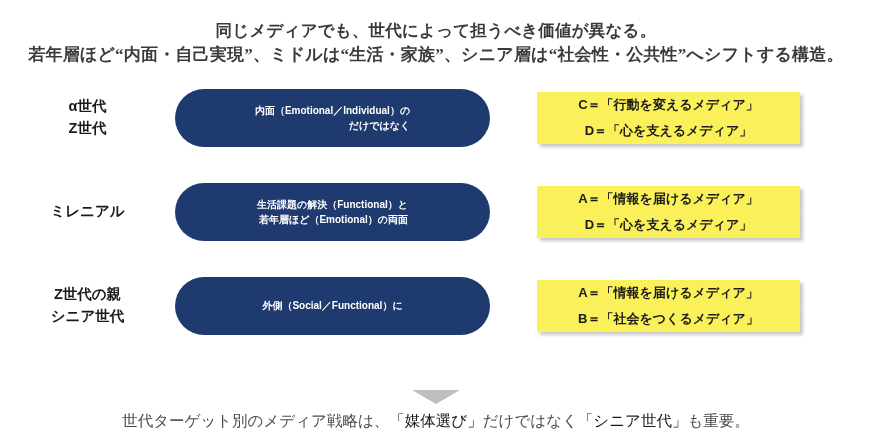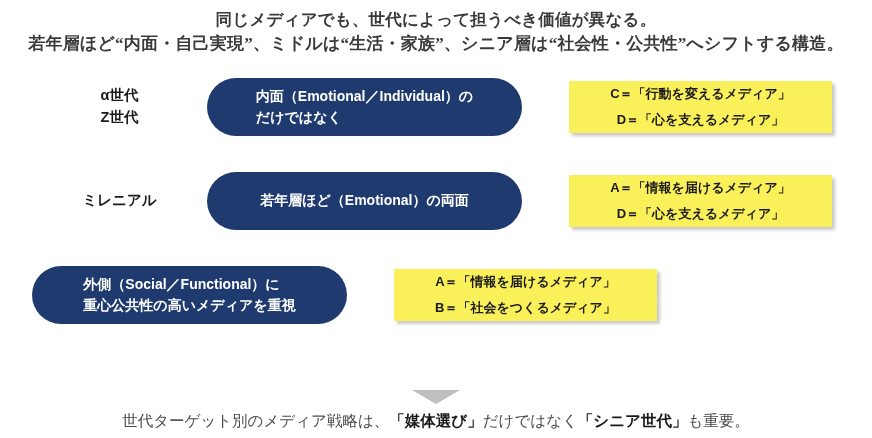--- a/index.html
+++ b/index.html
@@ -10,38 +10,37 @@
     width: 872px;
     height: 438px;
     background: #ffffff;
     font-family: "Liberation Sans", "DejaVu Sans", sans-serif;
     overflow: hidden;
     position: relative;
   }
 
   
   .header {
-    padding-top: 8px;
+    padding-top: 19px;
     text-align: center;
   }
   .header-line {
     color: #3a3a3a;
     font-weight: bold;
     line-height: 1.45;
     letter-spacing: 0.2px;
     white-space: nowrap;
   }
   .header-line-1 { font-size: 16.5px; }
   .header-line-2 { font-size: 17px; font-family: Liberation Serif, serif; }
 
   
   .rows {
     position: relative;
     margin-top: 14px;
-    margin-left: 32px;
   }
   .row {
     display: flex;
     align-items: center;
     height: 72px;
     margin-bottom: 22px;
   }
 
   
   .gen-label {
@@ -63,26 +62,26 @@
     align-items: center;
     justify-content: flex-start;
   }
   .pill {
     width: 315px;
     min-height: 58px;
     background: #1f3a6e;
     border-radius: 30px;
     color: #ffffff;
     font-weight: bold;
-    font-size: 14px;
+    font-size: 10px;
     line-height: 1.5;
     display: flex;
     align-items: center;
     justify-content: center;
-    text-align: left;
+    text-align: right;
     padding: 6px 10px;
     box-sizing: border-box;
   }
   .pill-text { display: block; }
 
   
   .tag-cell {
     flex: 1 1 auto;
     padding-left: 32px;
     display: flex;
@@ -122,21 +121,21 @@
     border-top: 14px solid #bfbfbf;
   }
   .footer-text {
     color: #4a4a4a;
     font-size: 15.5px;
     line-height: 1.4;
     white-space: nowrap;
   }
   .footer-text .em {
     color: #1a1a1a;
-    font-weight: bold;
+    font-weight: normal;
   }
 </style>
 </head>
 <body>
 
 <div class="header">
   <div class="header-line header-line-1">同じメディアでも、世代によって担うべき価値が異なる。</div>
   <div class="header-line header-line-2">若年層ほど“内面・自己実現”、ミドルは“生活・家族”、シニア層は“社会性・公共性”へシフトする構造。</div>
 </div>
 
@@ -161,36 +160,40 @@
     </div>
   </div>
 
   <div class="row">
     <div class="gen-label">
       <div>ミレニアル</div>
     </div>
     <div class="pill-cell">
       <div class="pill">
         <div>
+          <span class="pill-text">生活課題の解決（Functional）と</span>
           <span class="pill-text">若年層ほど（Emotional）の両面</span>
         </div>
       </div>
     </div>
     <div class="tag-cell">
       <div class="tag">A＝「情報を届けるメディア」</div>
       <div class="tag">D＝「心を支えるメディア」</div>
     </div>
   </div>
 
   <div class="row">
+    <div class="gen-label">
+      <div>Z世代の親</div>
+      <div>シニア世代</div>
+    </div>
     <div class="pill-cell">
       <div class="pill">
         <div>
           <span class="pill-text">外側（Social／Functional）に</span>
-          <span class="pill-text">重心公共性の高いメディアを重視</span>
         </div>
       </div>
     </div>
     <div class="tag-cell">
       <div class="tag">A＝「情報を届けるメディア」</div>
       <div class="tag">B＝「社会をつくるメディア」</div>
     </div>
   </div>
 
 </div>

